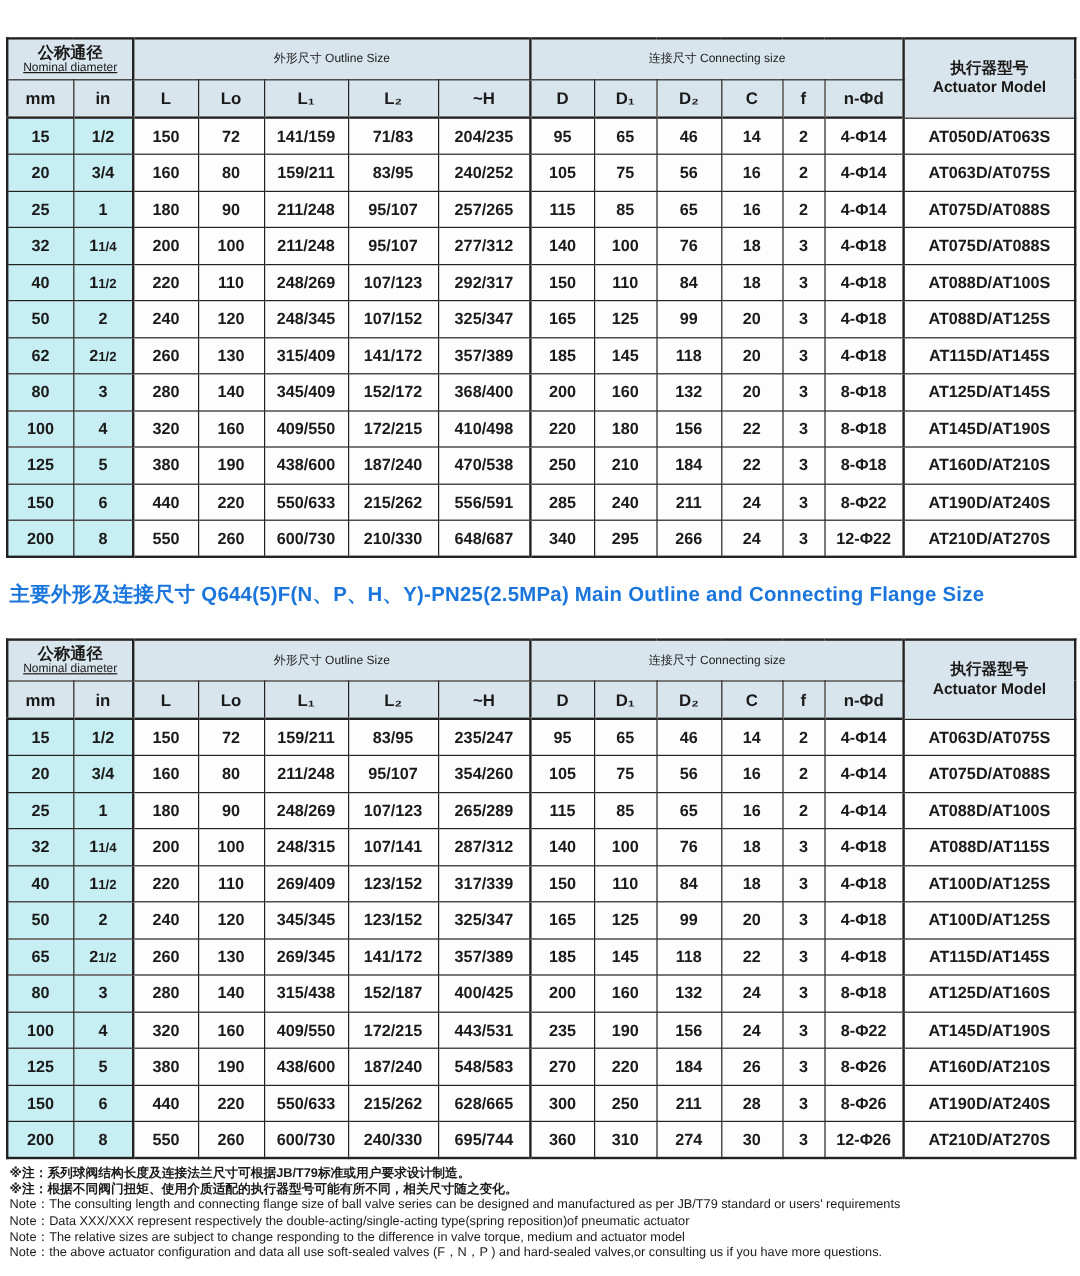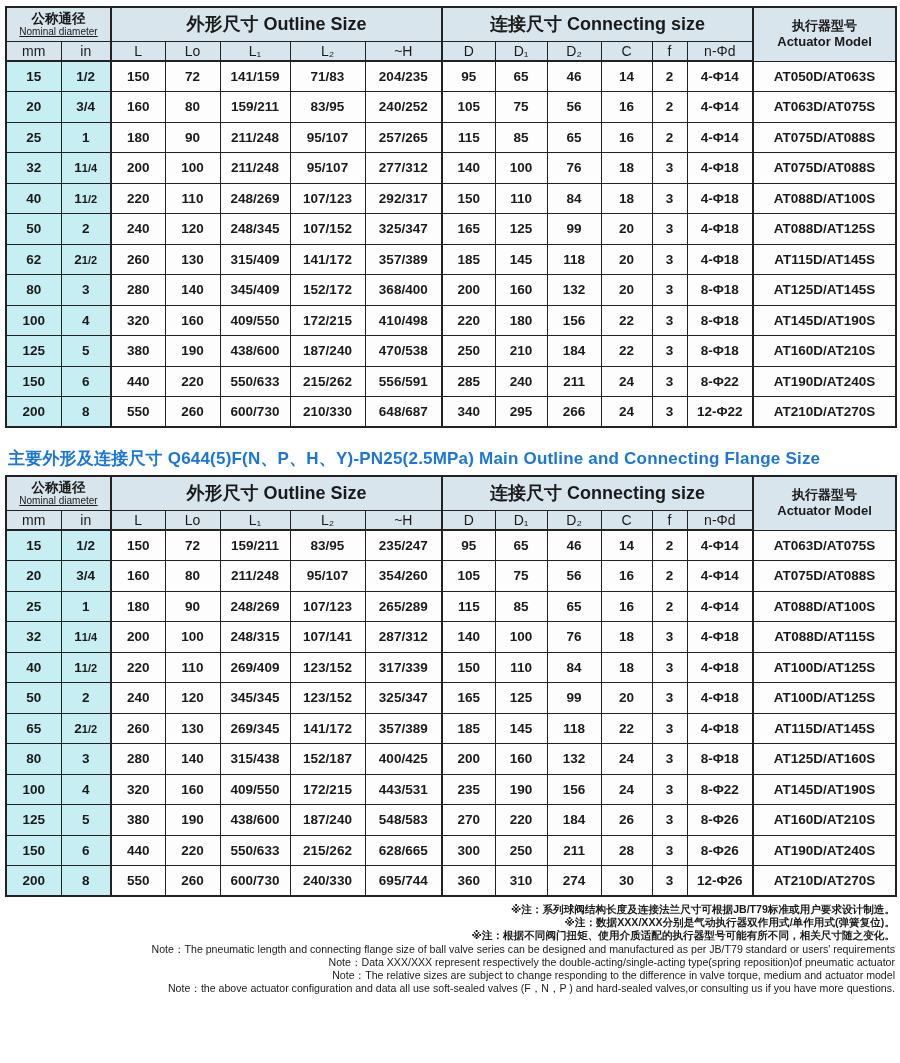--- a/index.html
+++ b/index.html
@@ -21,39 +21,40 @@
     color:var(--title-blue);
     font-size:17px;font-weight:bold;
     margin:2px 0 5px 3px;
     letter-spacing:0.2px;
     white-space:nowrap;
   }
   .tbl-title.second{margin-top:19px;}
   table{
     width:890px;table-layout:fixed;border-collapse:collapse;
     border:2px solid var(--border);
+    margin-top:25px;
   }
   th,td{
     border:1px solid var(--border);
     text-align:center;vertical-align:middle;
     padding:0 1px;overflow:hidden;
   }
   thead th{background:var(--header-bg);}
   thead tr.group th{height:34px;}
-  thead tr.cols th{height:20px;border-bottom:2px solid var(--border);font-size:14px;font-weight:normal;}
+  thead tr.cols th{height:32px;border-bottom:2px solid var(--border);font-size:14px;font-weight:bold;}
   tbody td{height:30.5px;background:var(--row-bg);font-size:13.5px;font-weight:bold;}
   tbody td.cy{background:var(--cyan-bg);}
   .tl{border-left:2px solid var(--border);}
-  .grp-label{font-size:18px;font-weight:bold;text-align:center;}
+  .grp-label{font-size:10px;font-weight:normal;text-align:center;}
   .nominal .zh{font-size:13.5px;font-weight:bold;line-height:15px;}
   .nominal .en{font-size:10px;font-weight:normal;line-height:12px;text-decoration:underline;}
   .act div{font-size:13px;font-weight:bold;line-height:16px;}
   .fr{font-size:11px;font-weight:bold;letter-spacing:0;}
   .notes{margin:6px 0 0 3px;}
-  .notes p{margin:0;font-size:10.6px;line-height:13.2px;white-space:nowrap;text-align:right;}
+  .notes p{margin:0;font-size:10.6px;line-height:13.2px;white-space:nowrap;}
   .notes p[data-name="note-zh"]{font-weight:bold;}
   .notes p[data-name="note-en"]{font-weight:normal;}
 </style>
 </head>
 <body>
 
 <div class="page" data-name="catalog-page">
 
 
   <table data-name="pn16-dimension-table">
@@ -538,24 +539,23 @@
           <td data-name="cell">3</td>
           <td data-name="cell">12-Φ26</td>
           <td data-name="cell-actuator-model" class="tl">AT210D/AT270S</td>
         </tr>
       </tbody>
   </table>
 
   <div class="notes" data-name="footnotes">
     <div data-name="footnotes-chinese">
         <p data-name="note-zh">※注：系列球阀结构长度及连接法兰尺寸可根据JB/T79标准或用户要求设计制造。</p>
-        <p data-name="note-zh">※注：数据XXX/XXX分别是气动执行器双作用式/单作用式(弹簧复位)。</p>
         <p data-name="note-zh">※注：根据不同阀门扭矩、使用介质适配的执行器型号可能有所不同，相关尺寸随之变化。</p>
       </div>
     <div data-name="footnotes-english">
-        <p data-name="note-en">Note：The pneumatic length and connecting flange size of ball valve series can be designed and manufactured as per JB/T79 standard or users' requirements</p>
+        <p data-name="note-en">Note：The consulting length and connecting flange size of ball valve series can be designed and manufactured as per JB/T79 standard or users' requirements</p>
         <p data-name="note-en">Note：Data XXX/XXX represent respectively the double-acting/single-acting type(spring reposition)of pneumatic actuator</p>
         <p data-name="note-en">Note：The relative sizes are subject to change responding to the difference in valve torque, medium and actuator model</p>
         <p data-name="note-en">Note：the above actuator  configuration and data  all use soft-sealed valves (F，N，P )  and  hard-sealed valves,or consulting us if you have more questions.</p>
       </div>
   </div>
 
 </div>
 
 </body></html>

